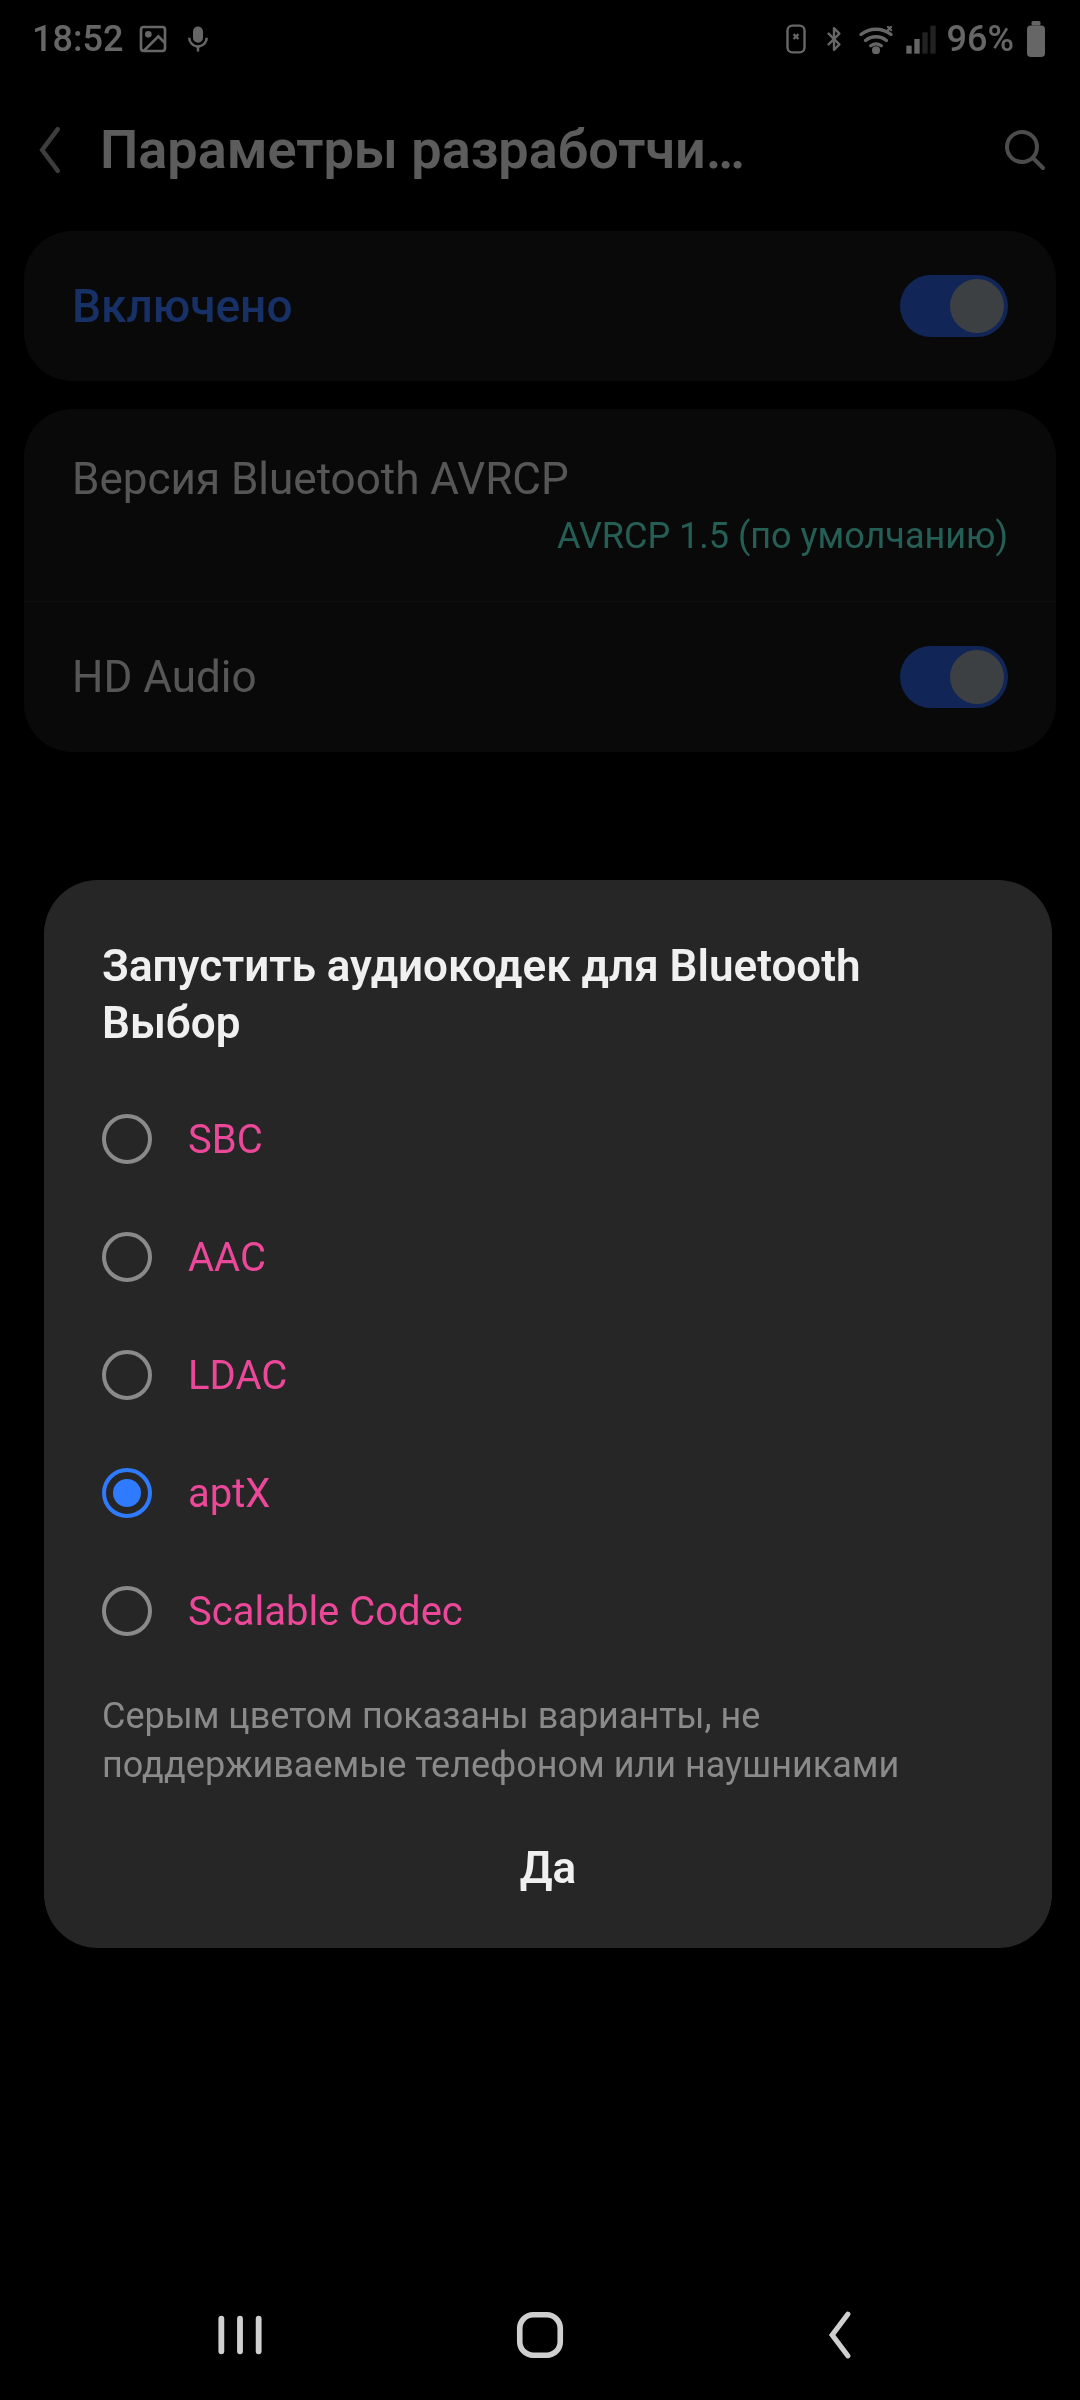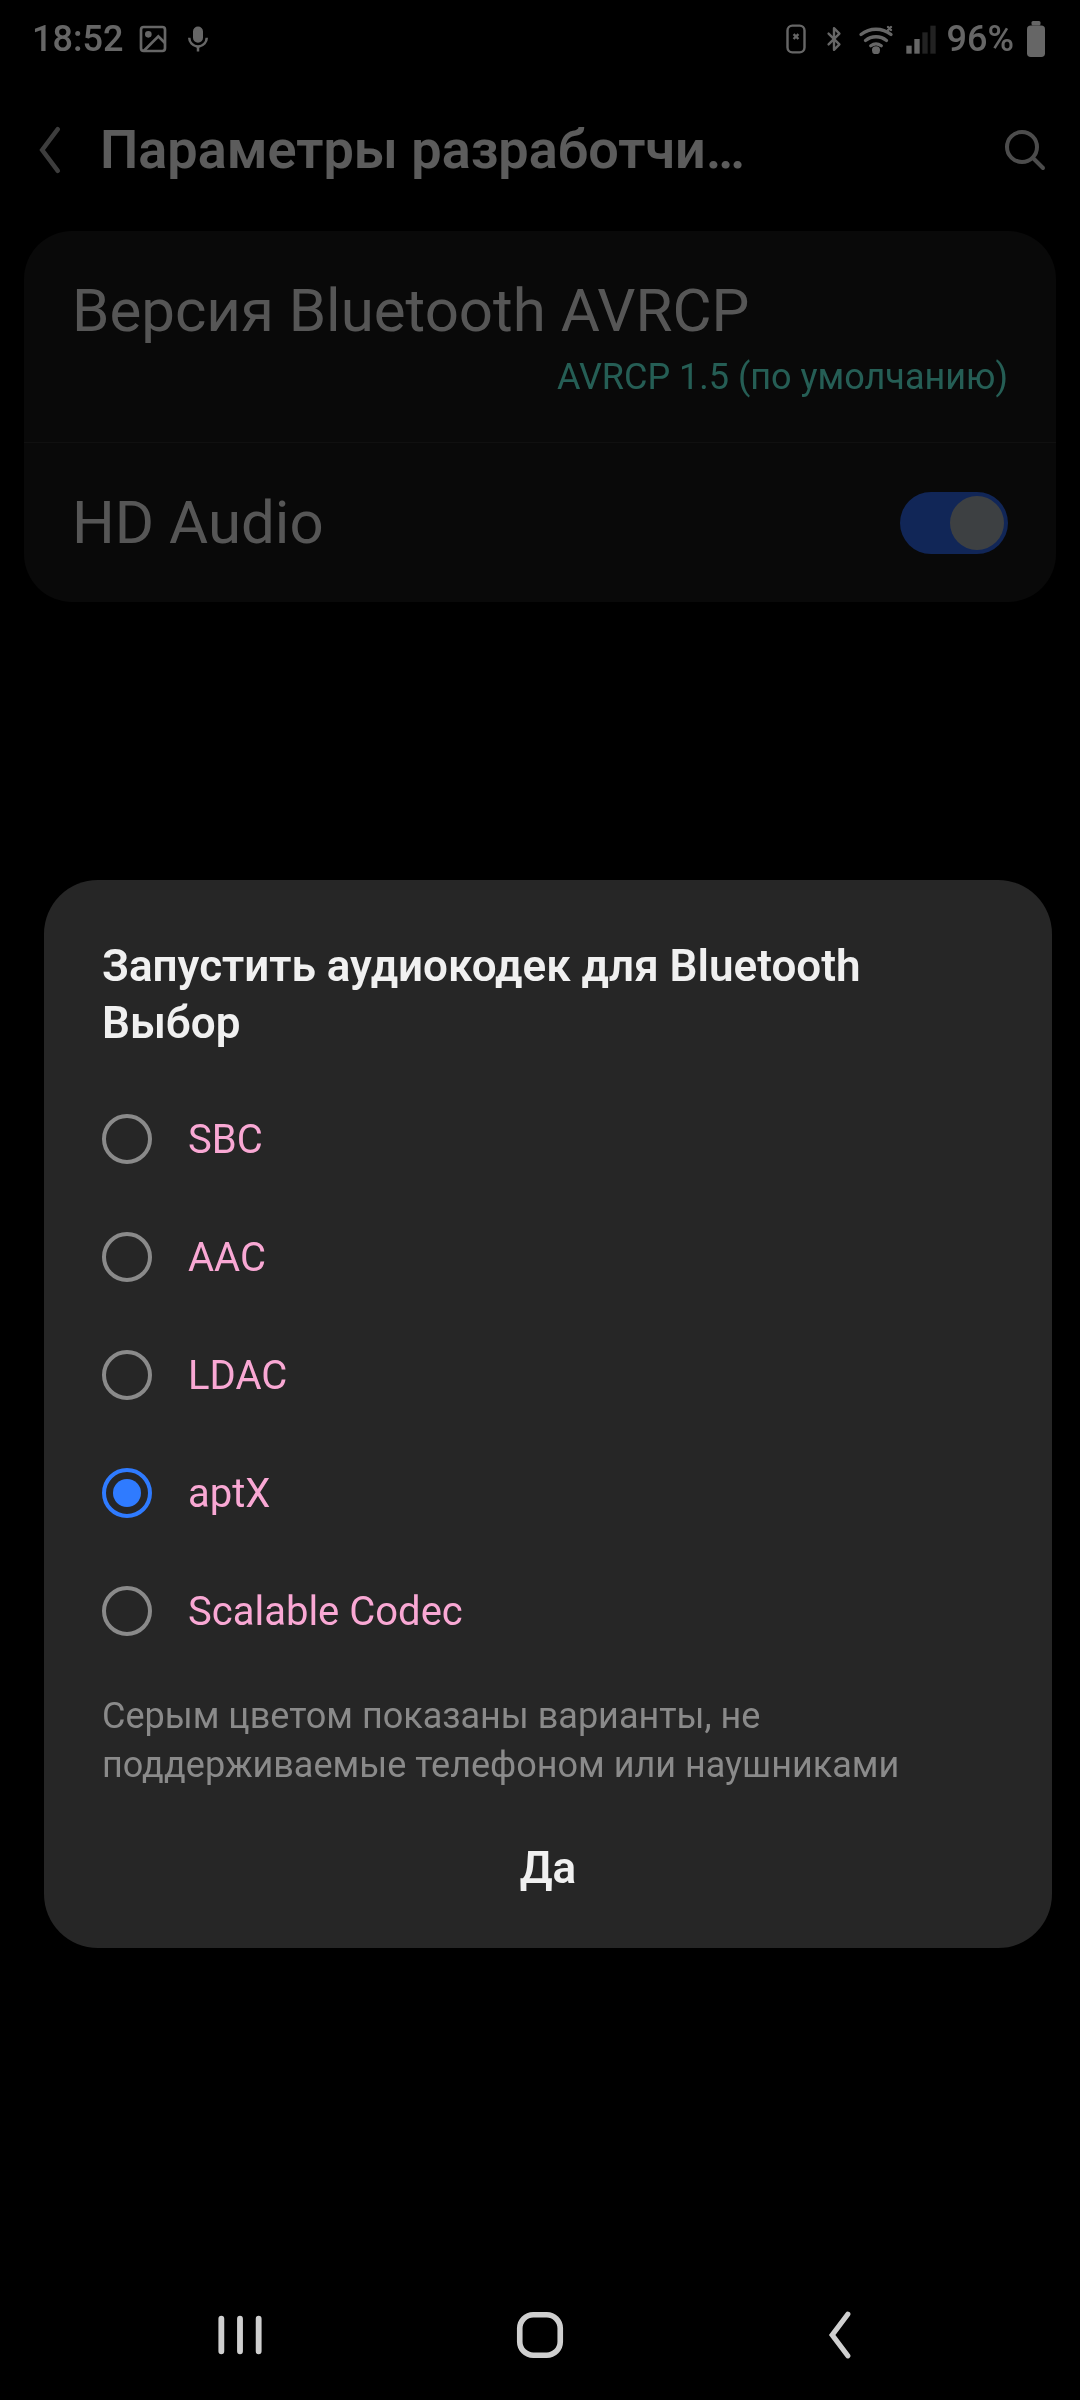--- a/index.html
+++ b/index.html
@@ -16,34 +16,34 @@
     
     .app-bar { display: flex; align-items: center; padding: 48px 30px 30px 30px; gap: 30px; }
     .back-chevron { width: 40px; height: 40px; display: flex; align-items: center; justify-content: center; }
     .page-title { font-size: 54px; font-weight: 600; color: #e5e5e5; flex: 1; white-space: nowrap; overflow: hidden; text-overflow: ellipsis; }
     .search-btn { width: 50px; height: 50px; display: flex; align-items: center; justify-content: center; }
     
     .card { background: #171717; border-radius: 48px; margin: 20px 24px 28px; padding: 0; }
     .row { display: flex; align-items: center; padding: 44px 48px; }
     .row + .row { border-top: 1px solid #2a2a2a; margin: 0 0; }
     .row-body { flex: 1; }
-    .row-title { font-size: 60px; color: #d8d8d8; }
+    .row-title { font-size: 44px; color: #d8d8d8; }
     .row-sub { font-size: 36px; color: #5eead4; margin-top: 10px; text-align: right; }
     .row-title.accent { color: #3a78ff; font-size: 46px; font-weight: 500; }
     
     .toggle { width: 108px; height: 62px; border-radius: 60px; background: #2b5fd9; position: relative; }
     .toggle .knob { position: absolute; right: 4px; top: 4px; width: 54px; height: 54px; border-radius: 50%; background: #9aa0a6; }
     
     .dialog { position: absolute; left: 44px; right: 28px; top: 880px; background: #262626; border-radius: 54px; z-index: 10; padding: 58px 0 30px; }
     .dialog-title { font-size: 44px; font-weight: 600; color: #f0f0f0; padding: 0 58px 28px; line-height: 1.3; }
     .dialog .option { display: flex; align-items: center; gap: 36px; padding: 34px 58px; }
     .radio { width: 50px; height: 50px; border: 4px solid #8a8a8a; border-radius: 50%; display: flex; align-items: center; justify-content: center; flex-shrink: 0; }
     .radio.selected { border-color: #2f7bff; }
     .radio.selected::after { content: ""; width: 28px; height: 28px; border-radius: 50%; background: #2f7bff; }
-    .option-label { font-size: 40px; color: #f9a8d4; }
+    .option-label { font-size: 40px; color: #ec4899; }
     .dialog-note { font-size: 36px; color: #8a8a8a; padding: 22px 58px 10px; line-height: 1.35; }
     .dialog-actions { display: flex; justify-content: center; padding: 42px 0 24px; }
     .dialog-confirm { font-size: 44px; font-weight: 600; color: #f0f0f0; }
     
     .nav-bar { position: absolute; bottom: 0; left: 0; right: 0; height: 130px; display: flex; align-items: center; justify-content: space-around; padding: 0 90px; z-index: 20; }
     .nav-btn { width: 120px; height: 70px; display: flex; align-items: center; justify-content: center; }
   </style>
 </head>
 <body>
 
@@ -111,20 +111,30 @@
     </div>
     <div class="page-title">Параметры разработчи…</div>
     <div class="search-btn">
       <svg width="48" height="48" viewBox="0 0 24 24" fill="none" stroke="#bfbfbf" stroke-width="2">
           <circle cx="10.5" cy="10.5" r="7.5"></circle>
           <path d="M21 21l-5-5" stroke-linecap="round"></path>
         </svg>
     </div>
   </div>
 
+  <div class="card">
+    <div class="row">
+      <div class="row-body">
+        <div class="row-title accent">Включено</div>
+      </div>
+      <div class="toggle">
+          <div class="knob"></div>
+        </div>
+    </div>
+  </div>
 
   <div class="card">
     <div class="row">
       <div class="row-body">
         <div class="row-title">Версия Bluetooth AVRCP</div>
         <div class="row-sub">AVRCP 1.5 (по умолчанию)</div>
       </div>
     </div>
     <div class="row">
       <div class="row-body">

